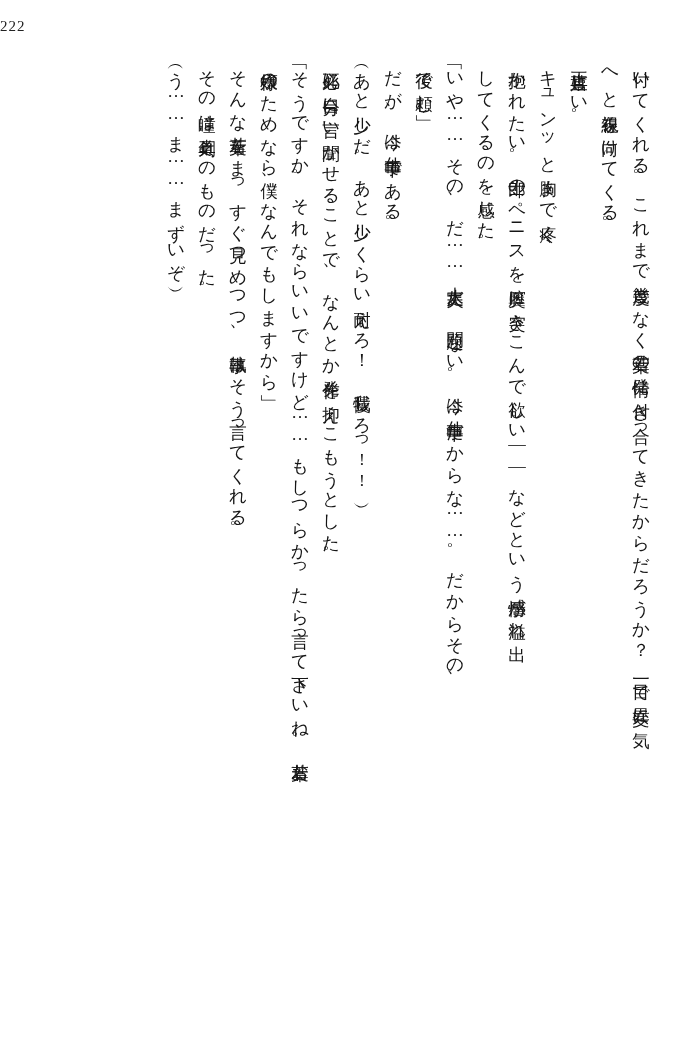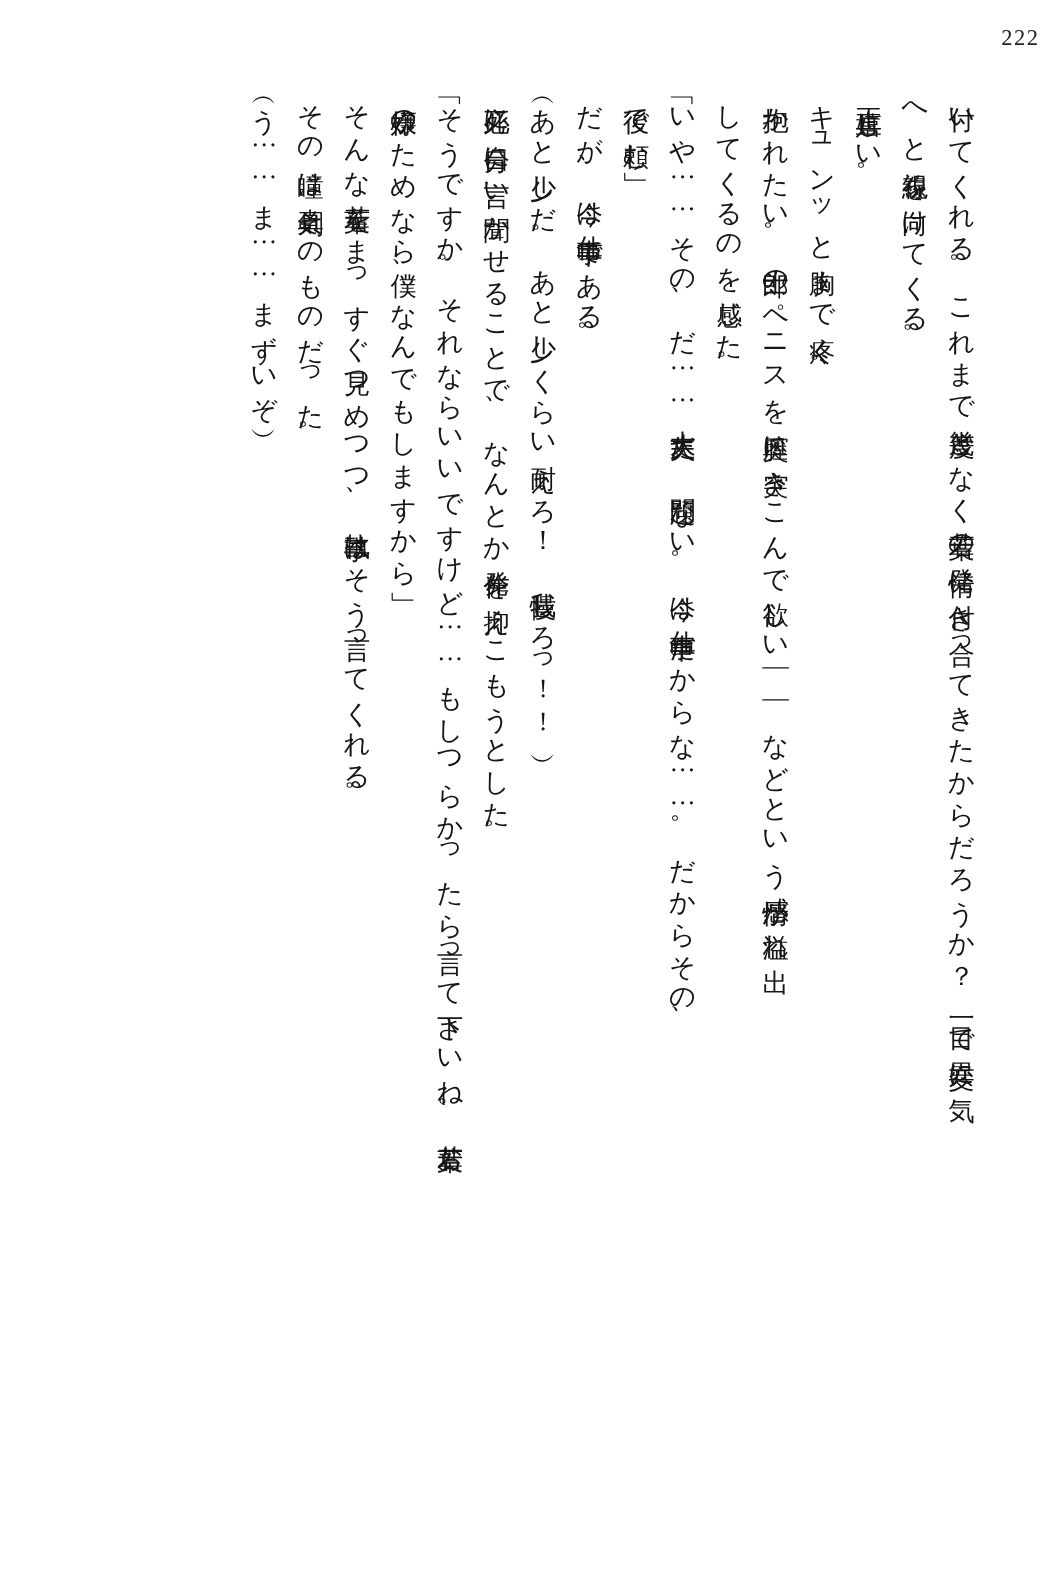--- a/index.html
+++ b/index.html
@@ -14,21 +14,21 @@
     background: #ffffff;
     overflow: hidden;
     font-family: "Liberation Serif", "DejaVu Serif", serif;
     color: #111111;
   }
   .page-number {
     position: absolute;
     top: 18px;
     left: 0;
     width: 693px;
-    text-align: right;
+    text-align: left;
     font-size: 15px;
     letter-spacing: 1px;
     color: #222222;
     font-family: "Liberation Serif", "DejaVu Serif", serif;
   }
   .body-text {
     position: absolute;
     top: 58px;
     right: 44px;
     left: 38px;

